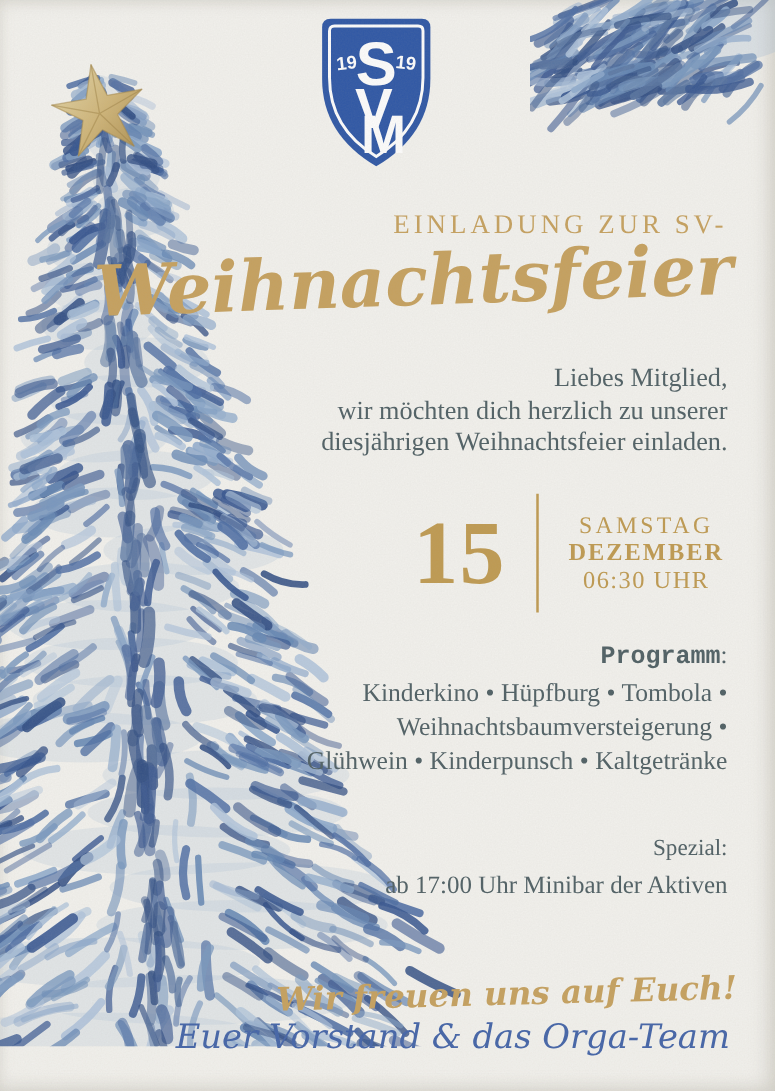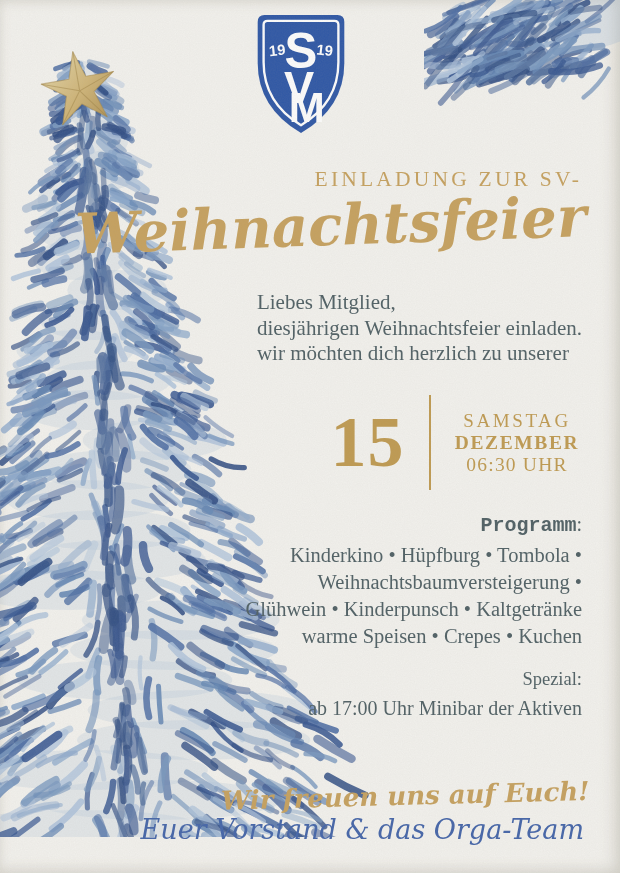--- a/index.html
+++ b/index.html
@@ -20,21 +20,21 @@
     top:167px;right:38px;color:var(--gold);font-size:21.5px;letter-spacing:3.2px;
     font-weight:normal;white-space:nowrap;
   }
   .script-title{
     top:186px;right:34px;color:var(--gold);
     font-family:"DejaVu Serif", serif;font-style:italic;font-weight:bold;
     font-size:56px;line-height:1.1;transform:rotate(-2deg);transform-origin:right center;
     white-space:nowrap;
   }
   .intro{
-    top:290px;right:38px;text-align:left;color:var(--slate);
+    top:290px;right:38px;text-align:right;color:var(--slate);
     font-size:21px;line-height:25.5px;white-space:nowrap;
   }
   .event-row{
     top:395px;right:40px;display:flex;align-items:center;
   }
   .event-day{
     color:var(--gold2);font-size:72px;font-weight:bold;line-height:.95;letter-spacing:1px;
   }
   .event-divider{width:2.5px;height:95px;background:var(--gold2);margin:0 23px 0 24px;}
   .event-datetime{width:126px;text-align:center;color:var(--gold2);}
@@ -1154,40 +1154,39 @@
     <text x="47" y="57" text-anchor="middle" fill="#ffffff" style="font:bold 50px 'Liberation Sans', sans-serif">S</text>
     <text x="45" y="92" text-anchor="middle" fill="#ffffff" style="font:bold 46px 'Liberation Sans', sans-serif">V</text>
     <text x="53" y="112" text-anchor="middle" fill="#ffffff" style="font:bold 44px 'Liberation Sans', sans-serif">M</text>
   </svg>
 
   <div class="abs eyebrow">EINLADUNG ZUR SV-</div>
   <div class="abs script-title">Weihnachtsfeier</div>
 
   <div class="abs intro">
     <div>Liebes Mitglied,</div>
+    <div>wir möchten dich herzlich zu unserer</div>
     <div>diesjährigen Weihnachtsfeier einladen.</div>
-    <div>wir möchten dich herzlich zu unserer</div>
   </div>
 
   <div class="abs event-row">
     <div class="event-day">15</div>
     <div class="event-divider"></div>
     <div class="event-datetime">
       <div class="event-weekday">SAMSTAG</div>
       <div class="event-month">DEZEMBER</div>
       <div class="event-time">06:30 UHR</div>
     </div>
   </div>
 
   <div class="abs program">
     <div class="hdr"><span class="bold">Programm</span><span>:</span></div>
     <div>Kinderkino • Hüpfburg • Tombola •</div>
     <div>Weihnachtsbaumversteigerung •</div>
     <div>Glühwein • Kinderpunsch • Kaltgetränke</div>
-    <div>warme Speisen • Crepes • Kuchen</div>
   </div>
 
   <div class="abs special">
     <div class="hdr">Spezial:</div>
     <div>ab 17:00 Uhr Minibar der Aktiven</div>
   </div>
 
   <div class="abs closing">Wir freuen uns auf Euch!</div>
   <div class="abs signature">Euer Vorstand &amp; das Orga-Team</div>
 

